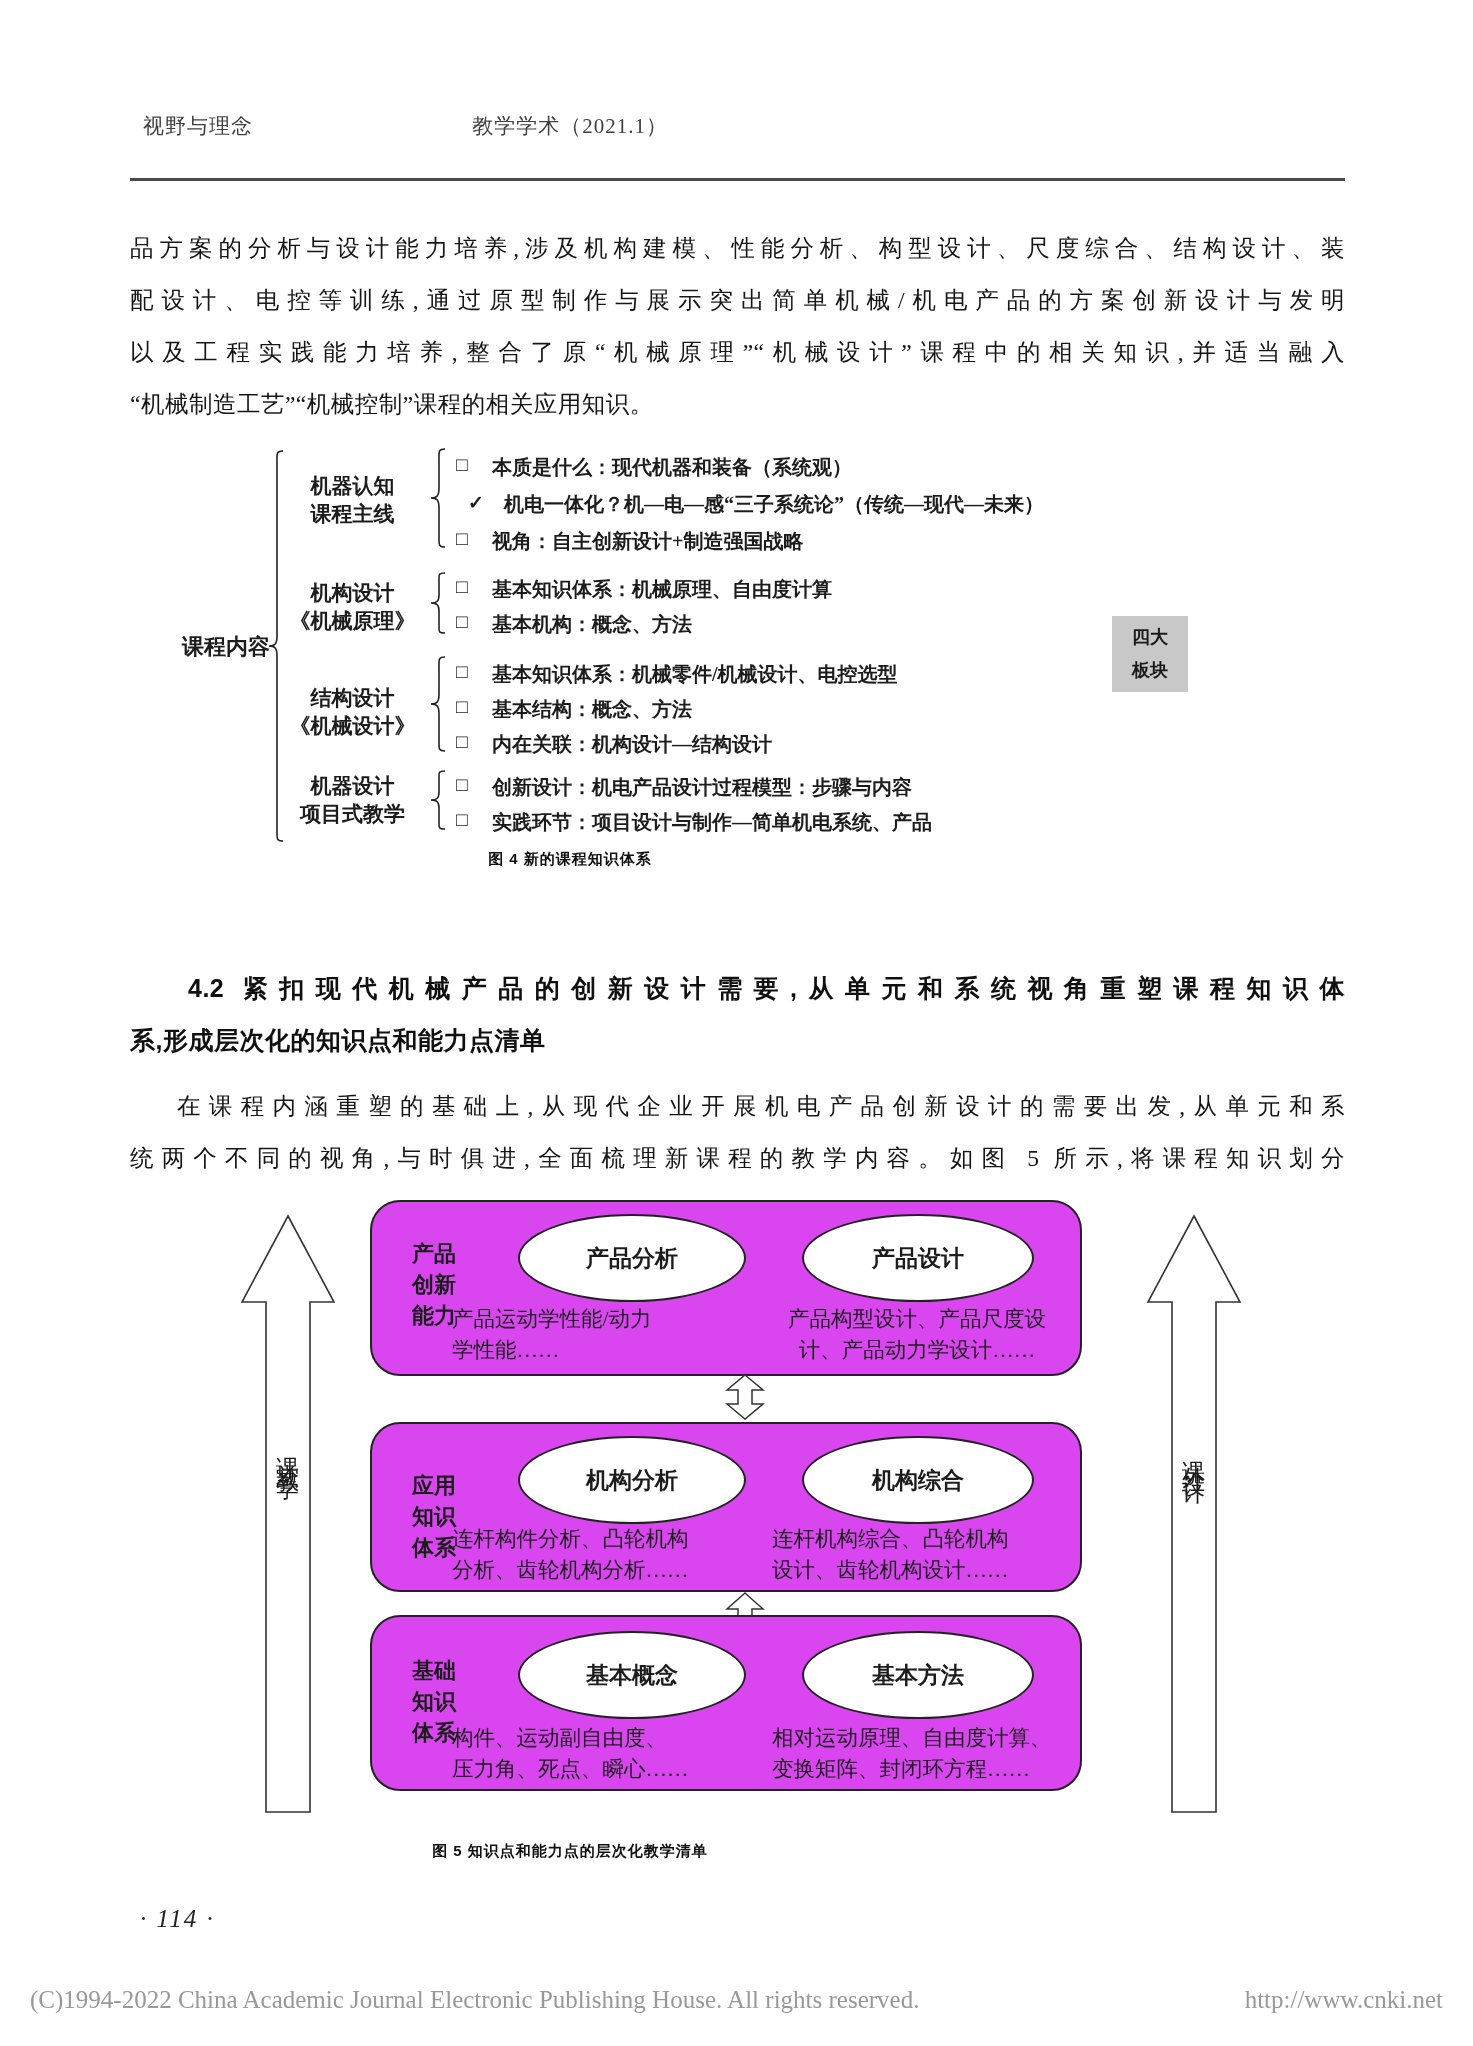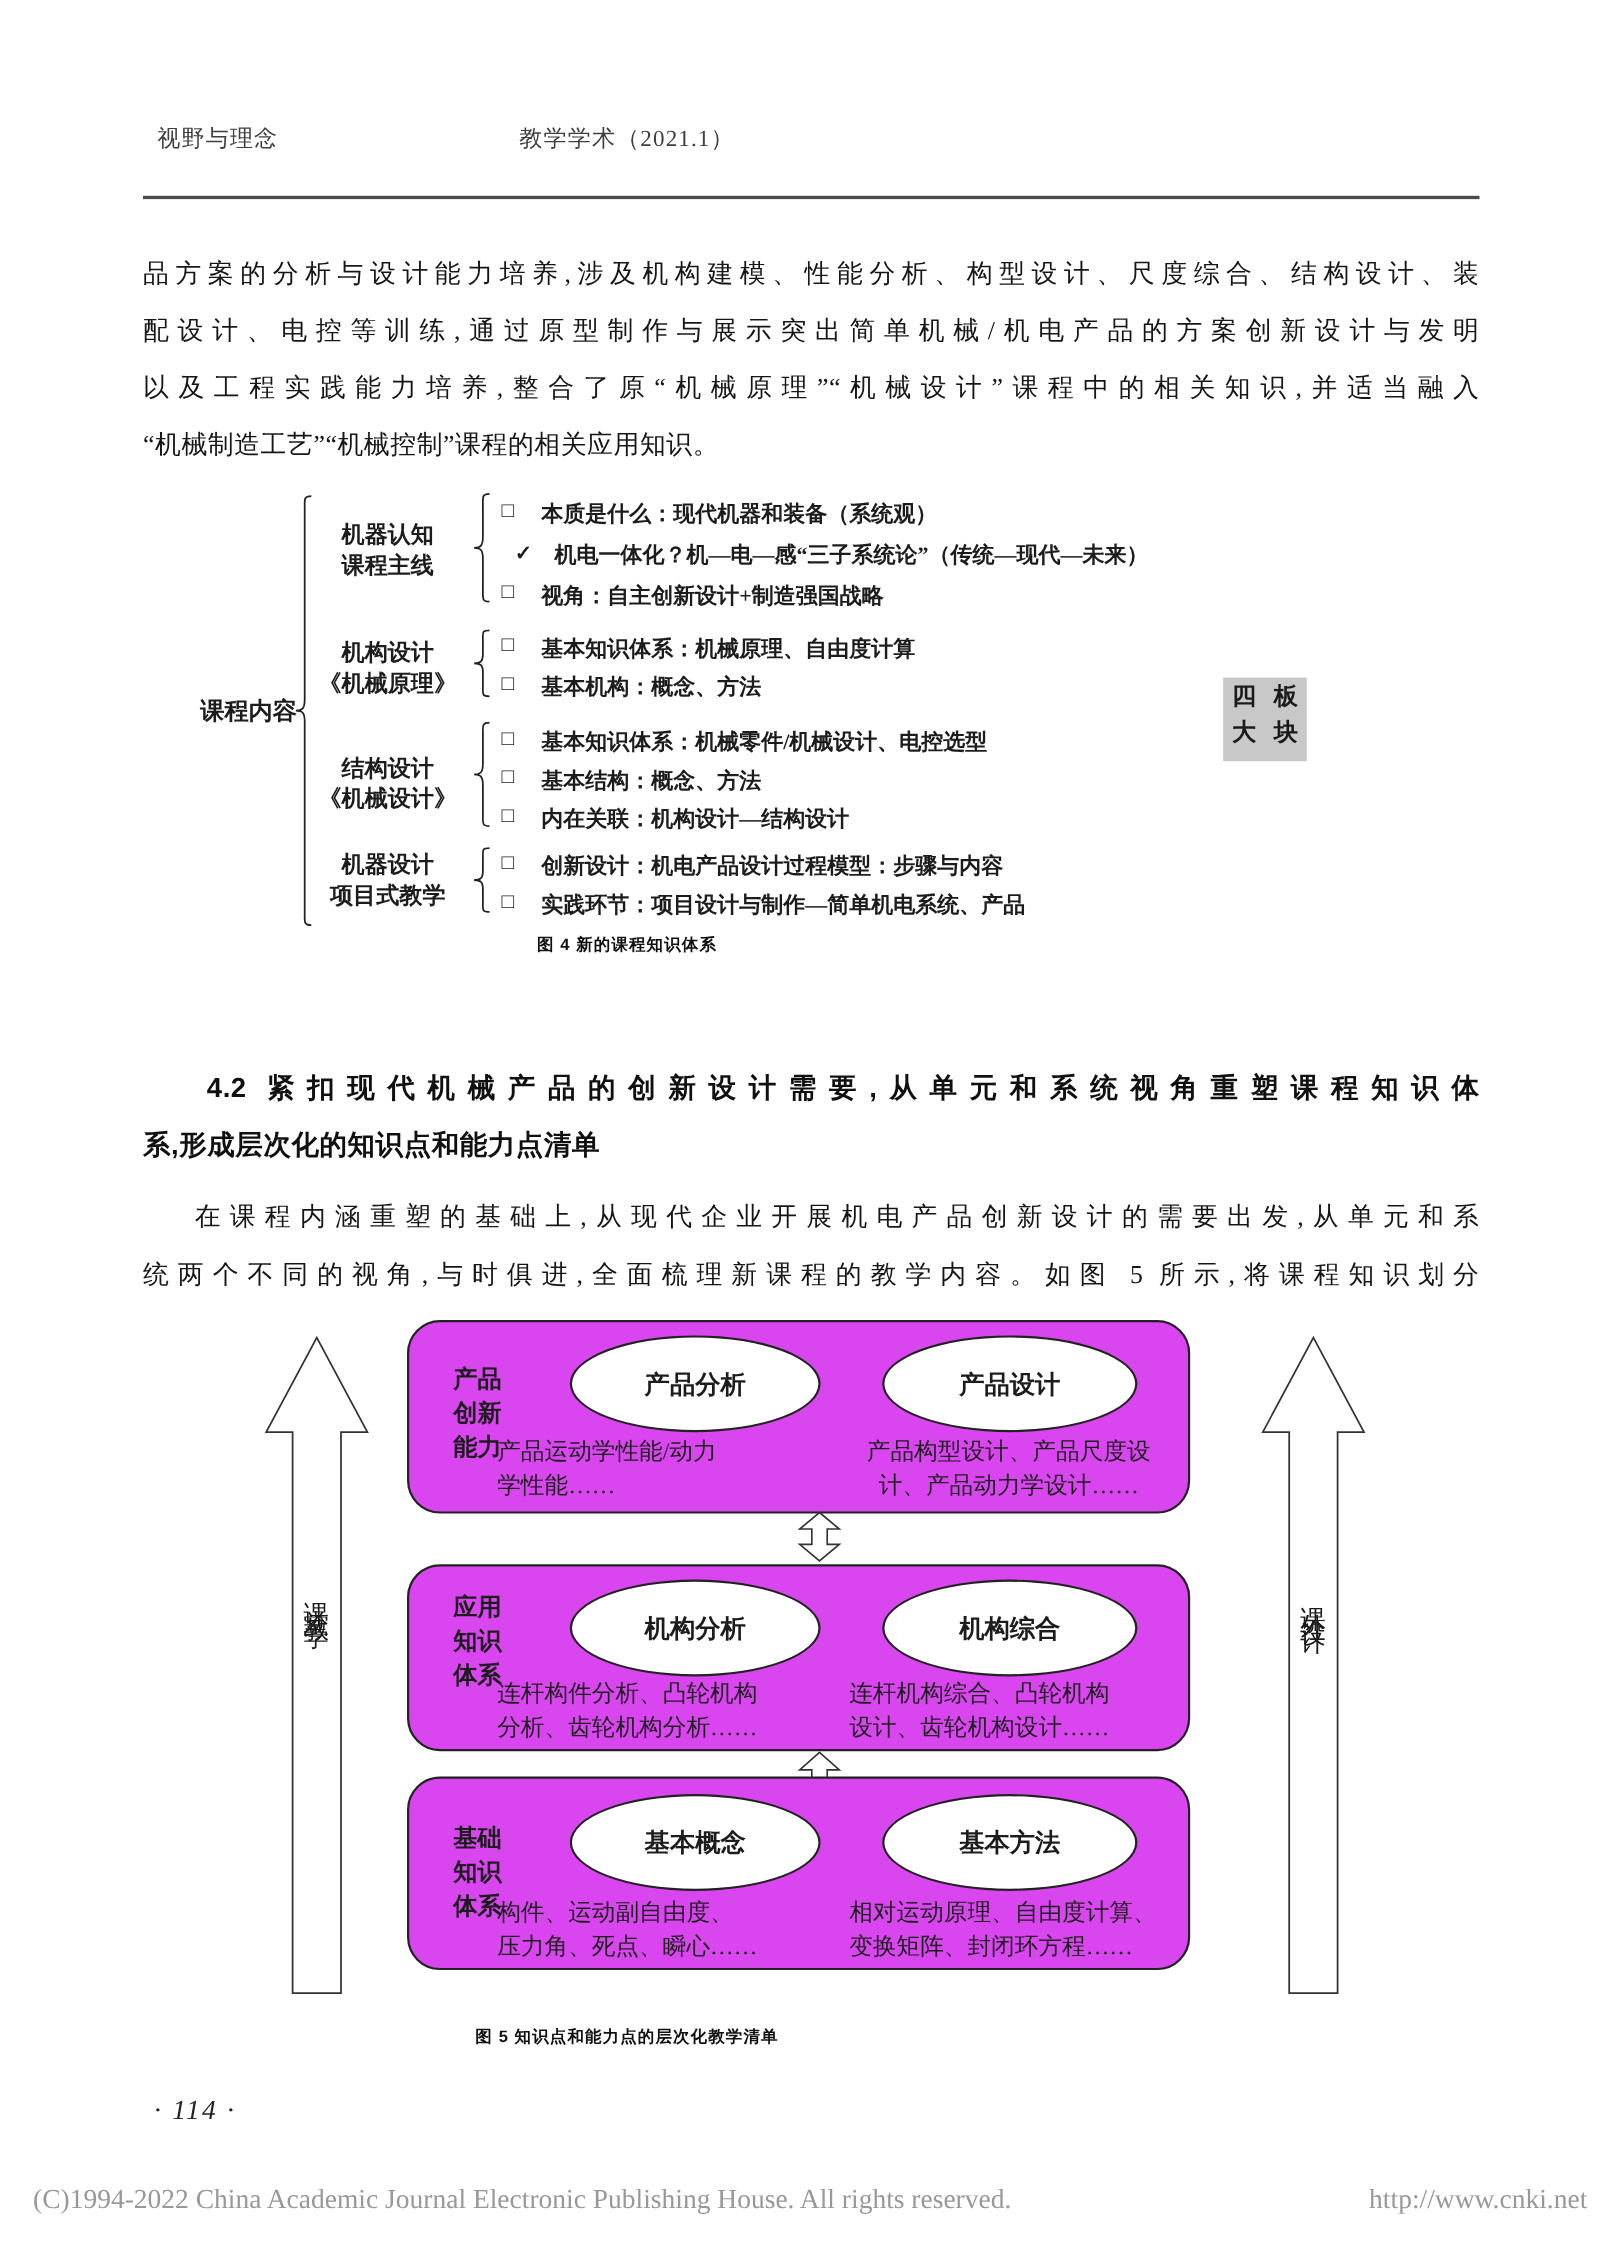--- a/index.html
+++ b/index.html
@@ -10,21 +10,21 @@
   .rule{height:3px;background:#4a4a4a;}
   .body-line{font-size:23.5px;color:#161616;width:1215px;white-space:nowrap;letter-spacing:0.5px;}
   .just{white-space:normal;text-align:justify;text-align-last:justify;}
   .h42{font-family:"Liberation Sans",sans-serif;font-weight:700;font-size:25px;color:#101010;
        width:1215px;letter-spacing:0.5px;}
   .f4-lbl{font-size:21px;font-weight:600;line-height:28px;width:155px;text-align:center;white-space:nowrap;}
   .f4-item{font-size:20px;font-weight:600;white-space:nowrap;display:flex;gap:12px;align-items:flex-start;}
   .f4-item .bullet{display:inline-block;width:24px;font-size:19px;}
   .f4-root{font-size:22px;font-weight:600;white-space:nowrap;}
   .graybox{background:#c8c8c8;color:#1a1a1a;font-family:"Liberation Sans",sans-serif;font-weight:700;
-           font-size:22px;line-height:33px;text-align:center;display:flex;flex-direction:row;
+           font-size:18px;line-height:33px;text-align:center;display:flex;flex-direction:column;
            justify-content:center;}
   .figcap{font-family:"Liberation Sans",sans-serif;font-weight:700;font-size:15px;color:#101010;
           width:680px;text-align:center;letter-spacing:1px;}
   .f5-box{border:2.2px solid #222;border-radius:30px;background:#d946ef;width:708px;}
   .f5-ellipse{border:2.2px solid #222;border-radius:50%;display:flex;align-items:center;justify-content:center;
               font-size:23px;font-weight:600;background:#fff;white-space:nowrap;}
   .f5-lbl{font-size:22px;font-weight:600;line-height:31px;white-space:nowrap;}
   .f5-desc{font-size:21.5px;line-height:31px;white-space:nowrap;}
   .f5-desc.center{text-align:center;}
   .vlabel{writing-mode:vertical-rl;font-size:23px;letter-spacing:7px;white-space:nowrap;color:#1a1a1a;}
@@ -167,21 +167,21 @@
       <div>产品构型设计、产品尺度设</div>
       <div>计、产品动力学设计……</div>
     </div>
   </div>
 
   <svg class="abs" style="left:725px;top:1374px;" width="40" height="46" viewBox="0 0 40 46">
     <polygon points="20,1 38,16 27,16 27,30 38,30 20,45 2,30 13,30 13,16 2,16" fill="#ffffff" stroke="#333" stroke-width="1.5"></polygon>
   </svg>
 
   <div class="abs f5-box" style="left:370px;top:1422px;height:166px;">
-    <div class="abs f5-lbl" style="left:40px;top:21px;">
+    <div class="abs f5-lbl" style="left:40px;top:46px;">
       <div>应用</div>
       <div>知识</div>
       <div>体系</div>
     </div>
     <div class="abs f5-ellipse" style="left:146px;top:12px;width:224px;height:84px;">
       <span>机构分析</span>
     </div>
     <div class="abs f5-ellipse" style="left:430px;top:12px;width:228px;height:84px;">
       <span>机构综合</span>
     </div>

